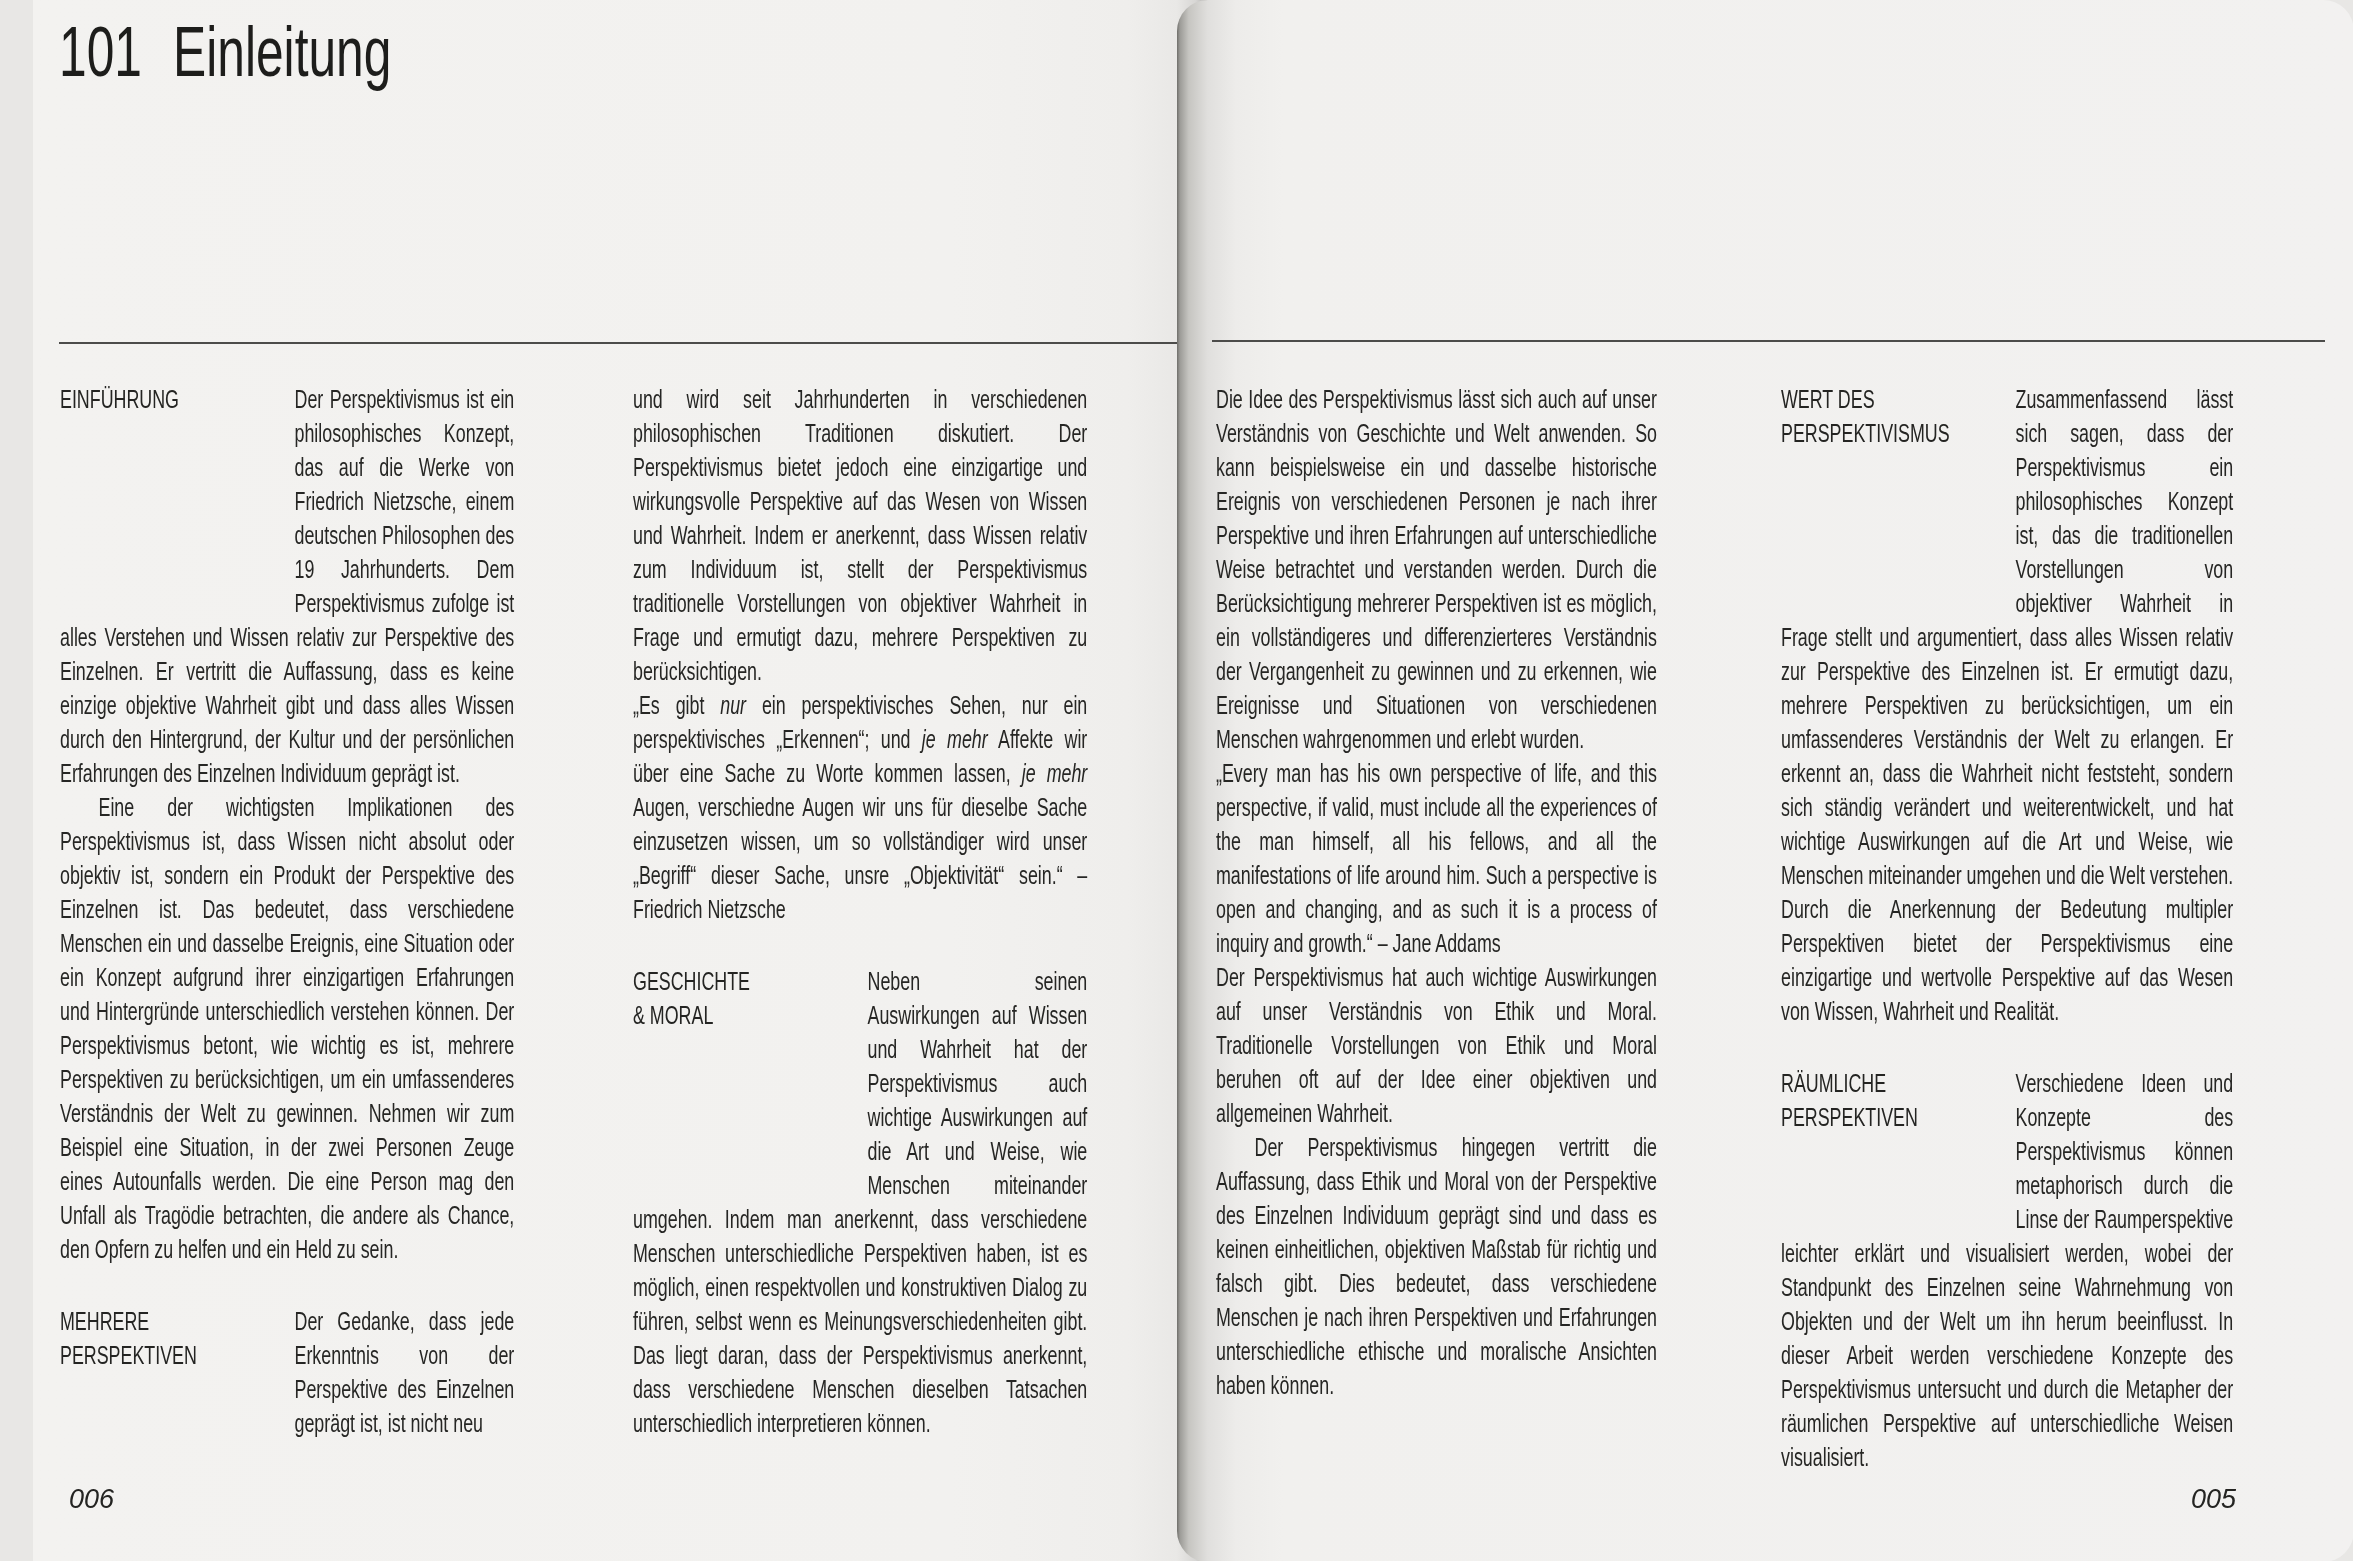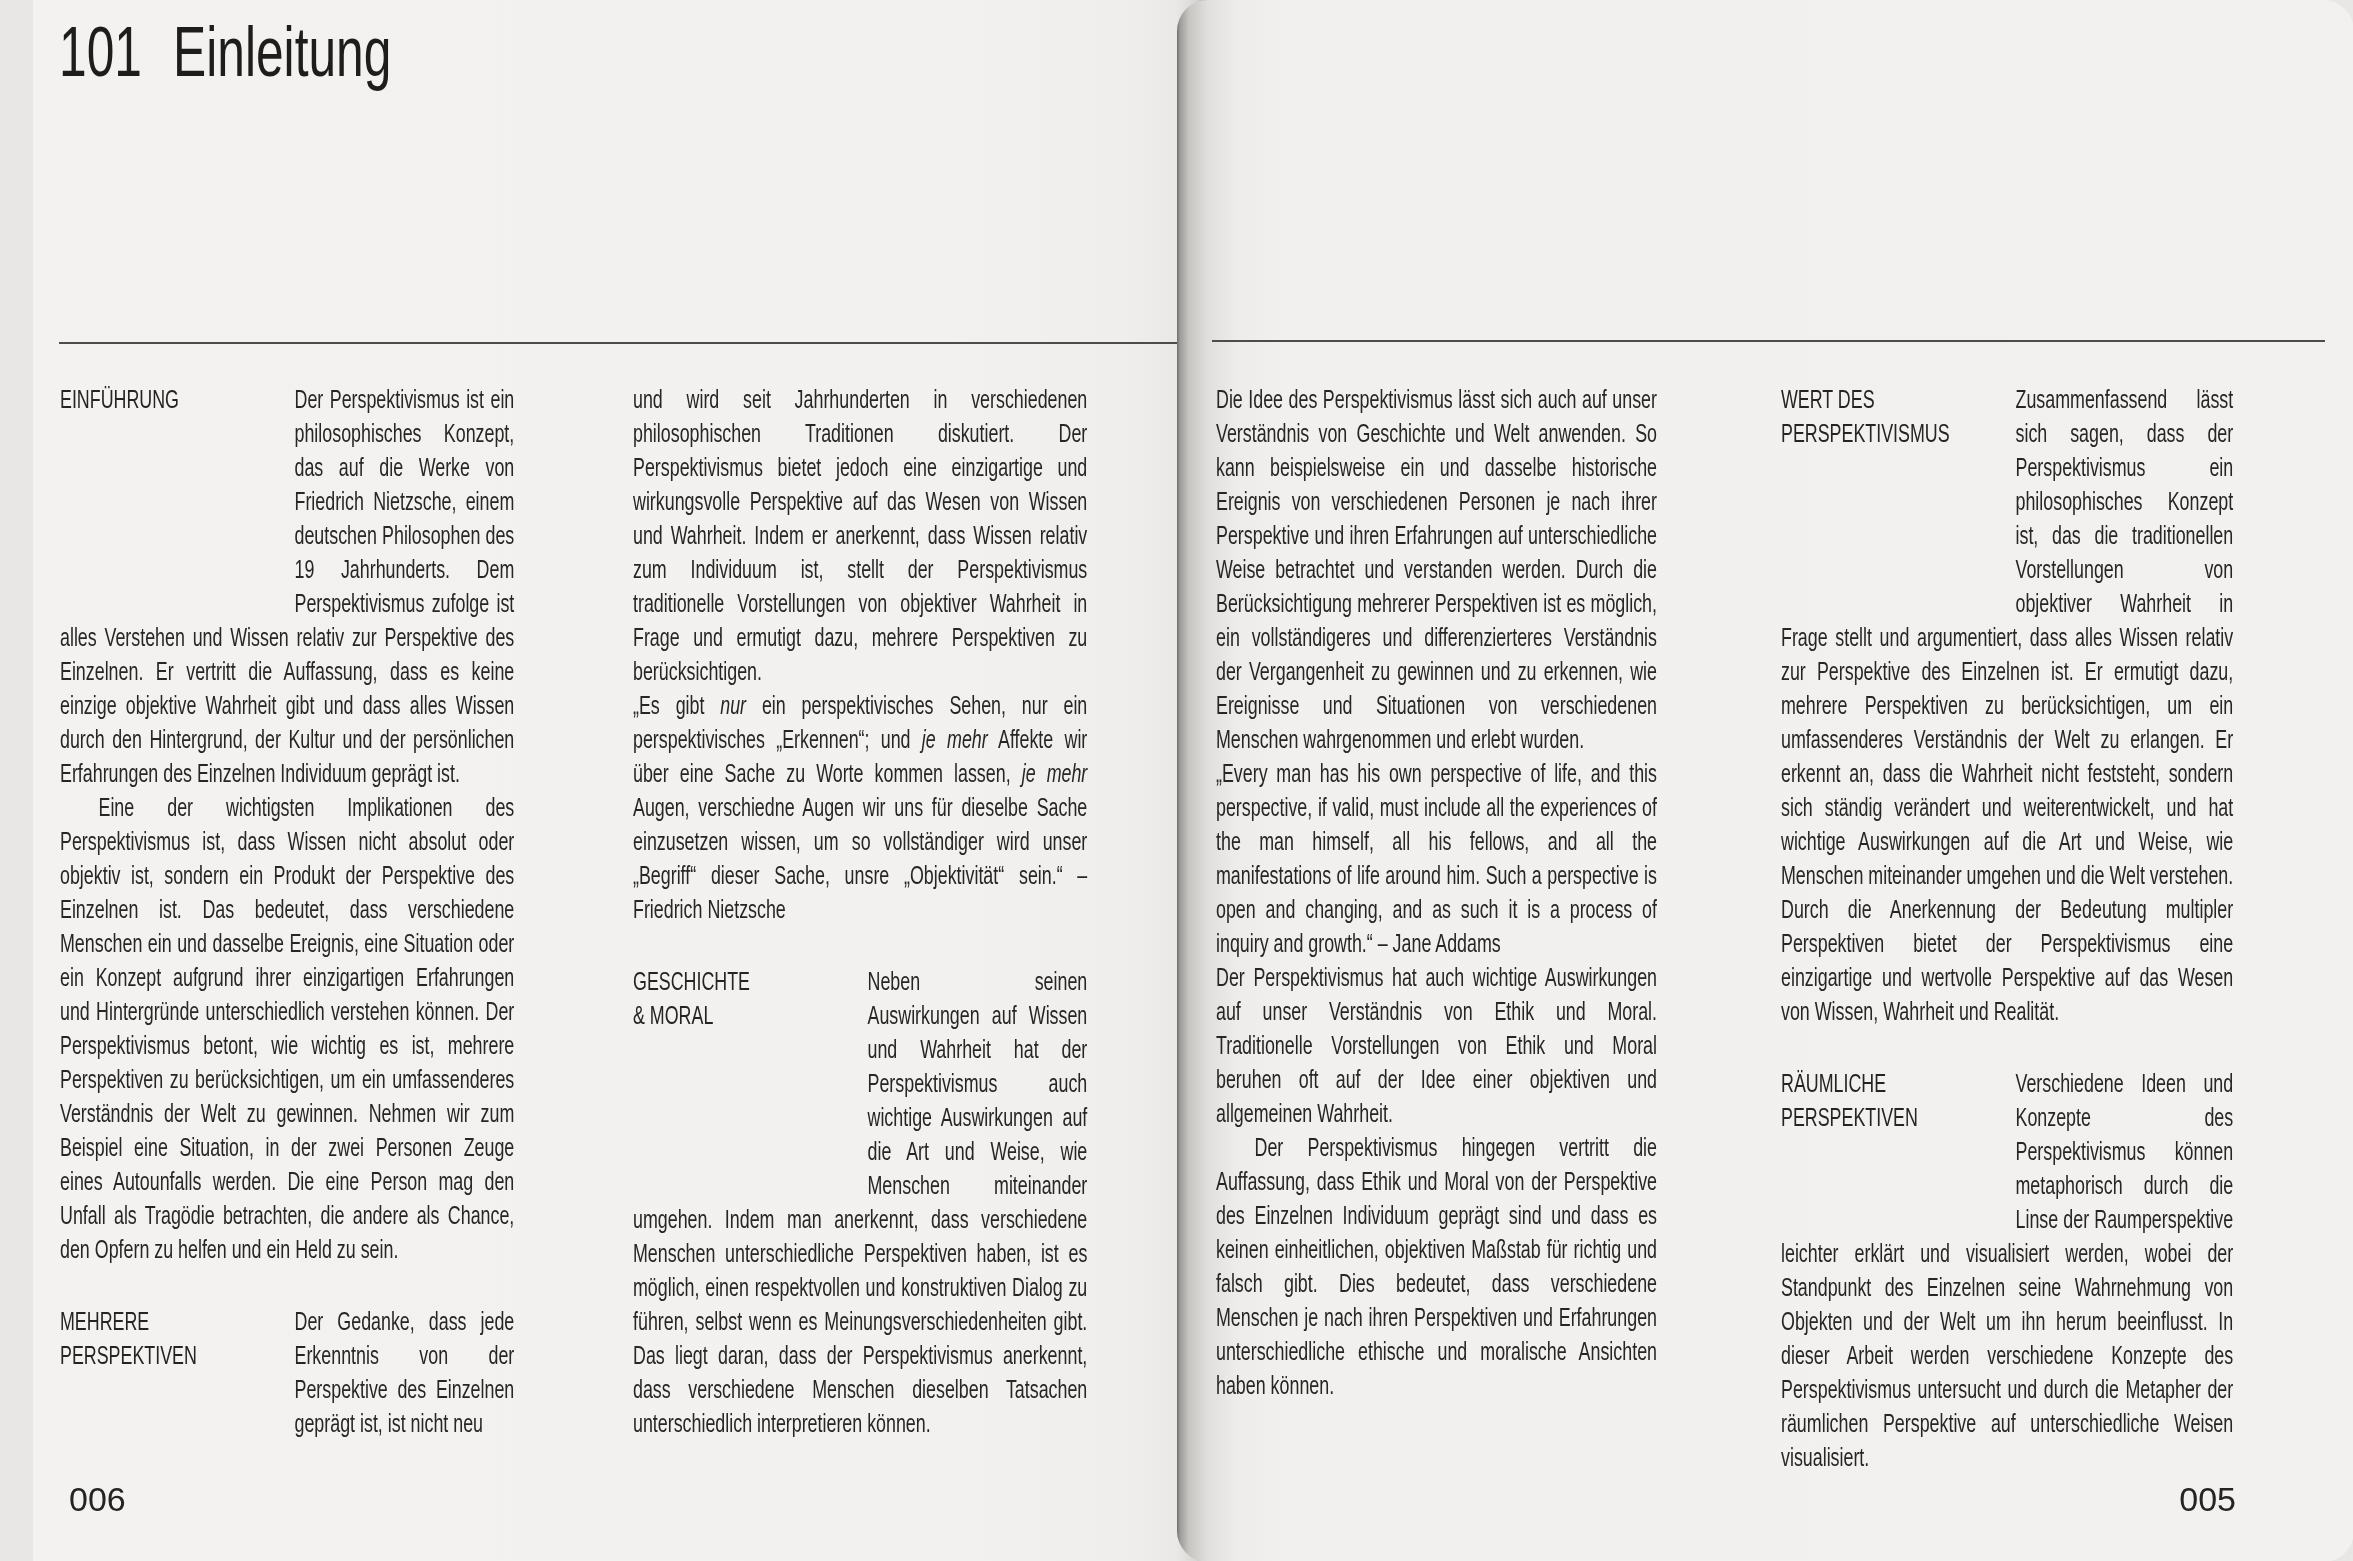--- a/index.html
+++ b/index.html
@@ -49,21 +49,21 @@
     width:335px; color:#242422;
   }
   .h259 { height:236px; }
   .h185 { height:168px; }
   .h148 { height:135px; }
   .indent { text-indent:55px; }
   .quote { margin-left:96px; }
   .gap { margin-top:38px; }
   .it { font-style:italic; }
 
-  .page-number { position:absolute; font-size:34px; line-height:27px; color:#242422; }
+  .page-number { position:absolute; font-size:27px; line-height:27px; color:#242422;font-style:italic; }
   #pn-left  { left:36px; top:1486px; }
   #pn-right { right:118px; top:1486px; }
 </style>
 </head>
 <body>
 
 <div class="page" id="page-left">
   <div class="hdr">
     <span class="num">101</span><span>Einleitung</span>
   </div>

